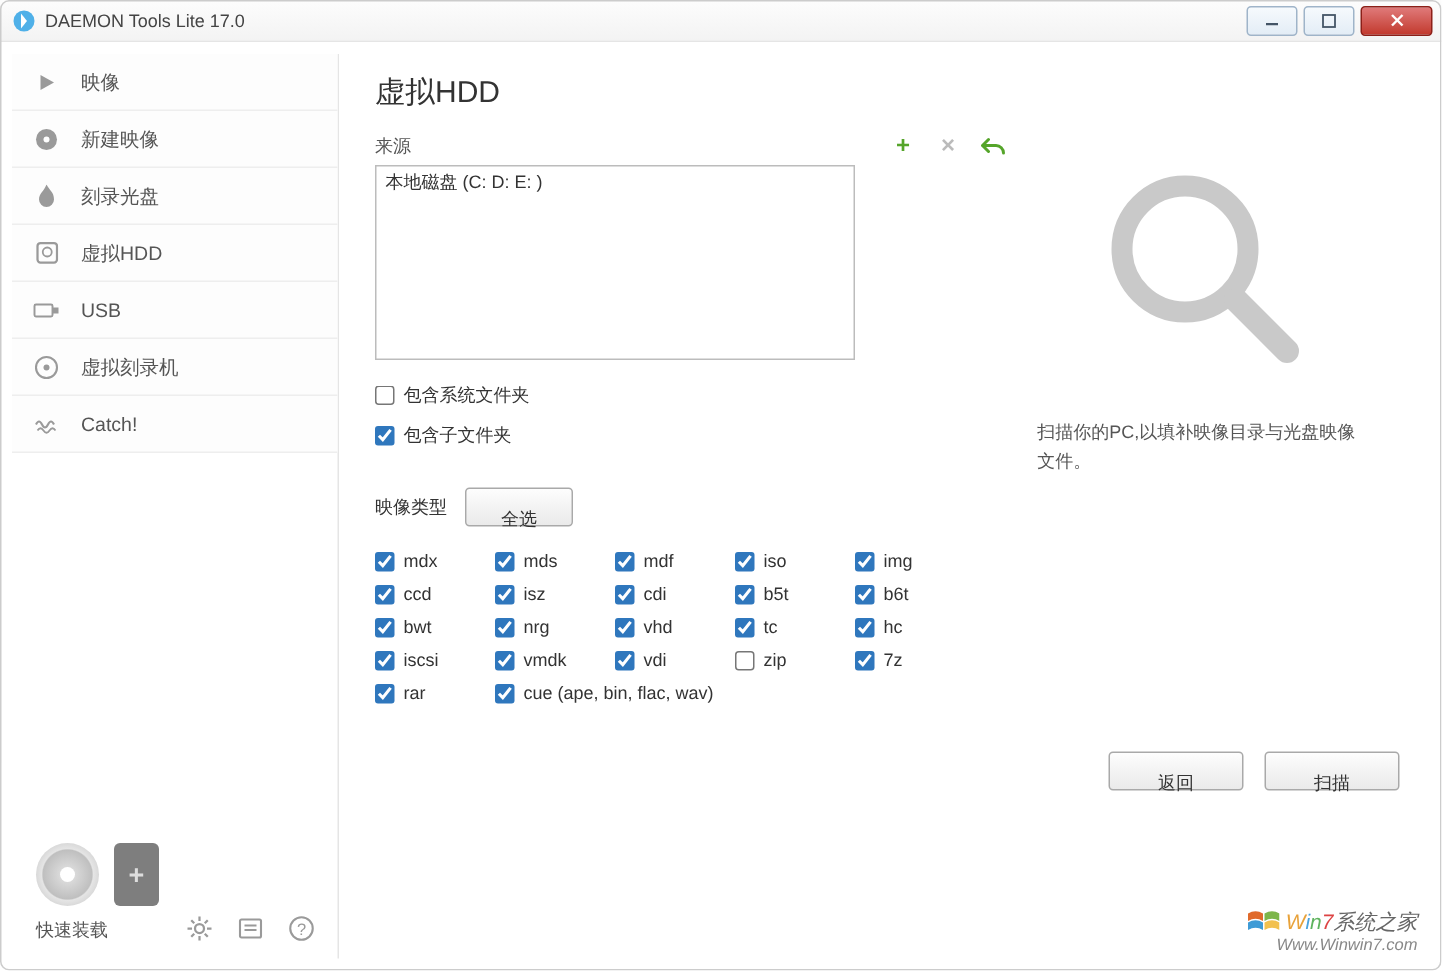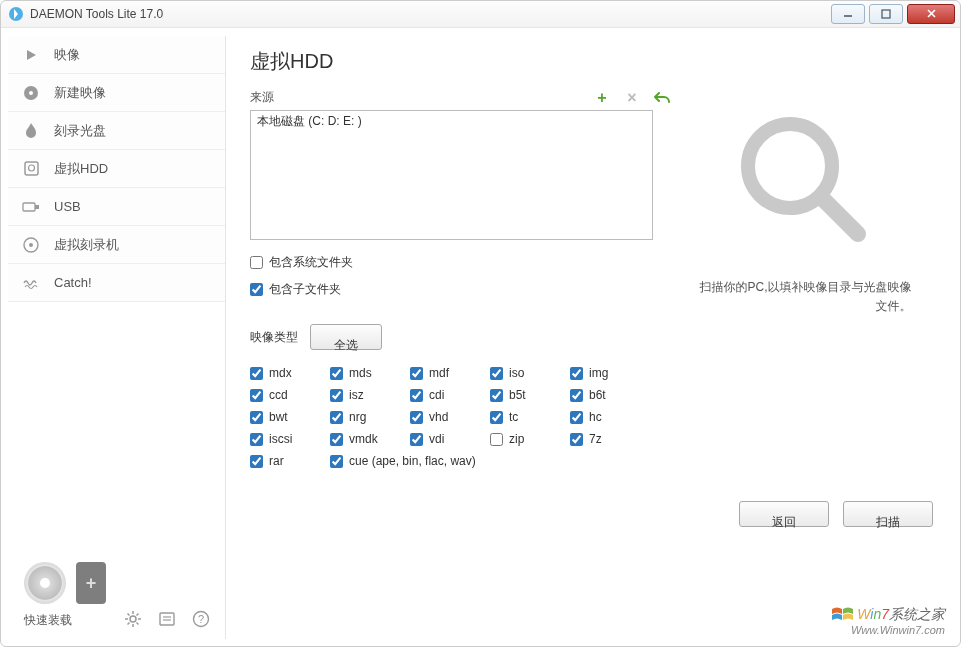--- a/index.html
+++ b/index.html
@@ -38,37 +38,37 @@
 .main-left { flex: 0 0 420px; }
 .heading { font-size: 20px; color: #333; margin-bottom: 14px; font-weight: normal; }
 .src-row { display: flex; align-items: center; justify-content: space-between; margin-bottom: 4px; }
 .src-label { font-size: 12px; color: #555; }
 .src-actions { display: flex; gap: 14px; align-items: center; }
 .src-actions .ia { width: 16px; height: 16px; display: flex; align-items: center; justify-content: center; cursor: pointer; font-size: 16px; font-weight: bold; }
 .ia.add { color: #55a52a; }
 .ia.del { color: #bbb; cursor: default; }
 .ia.undo { color: #55a52a; }
 
-.src-box { width: 403px; height: 130px; border: 1px solid #bcbcbc; background: #fff; font-size: 12px; color: #333; padding: 2px 6px; resize: none; overflow: auto; }
+.src-box { width: 320px; height: 130px; border: 1px solid #bcbcbc; background: #fff; font-size: 12px; color: #333; padding: 2px 6px; resize: none; overflow: auto; }
 
 .chk-line { display: flex; align-items: center; font-size: 12px; color: #333; margin-top: 10px; gap: 6px; }
 .chk-line input { width: 13px; height: 13px; accent-color: #2f77bd; }
 
 .types-row { display: flex; align-items: center; gap: 12px; margin-top: 26px; }
 .types-label { font-size: 12px; color: #333; }
 .btn { min-width: 72px; height: 24px; border: 1px solid #a9a9a9; background: linear-gradient(#fdfdfd,#eaeaea); border-radius: 3px; font-size: 12px; color: #333; cursor: pointer; padding: 12px 14px; }
 
 .ftype-grid { margin-top: 16px; display: grid; grid-template-columns: repeat(5, 80px); row-gap: 8px; column-gap: 0; font-size: 12px; color: #333; }
 .ft { display: flex; align-items: center; gap: 6px; }
 .ft input { width: 13px; height: 13px; accent-color: #2f77bd; }
 .ft.wide { grid-column: 2 / span 4; }
 
 .main-right { flex: 1; display: flex; flex-direction: column; align-items: center; padding-top: 60px; }
 .mag { color: #c9c9c9; }
-.hint { margin-top: 26px; font-size: 12px; color: #555; text-align: right; line-height: 1.6; max-width: 220px; }
+.hint { margin-top: 26px; font-size: 12px; color: #555; text-align: left; line-height: 1.6; max-width: 220px; }
 
 .action-buttons { position: absolute; right: 28px; bottom: 120px; display: flex; gap: 14px; }
 .action-buttons .btn { min-width: 90px; }
 
 .watermark { position: absolute; right: 16px; bottom: 10px; text-align: right; font-size: 14px; line-height: 1.2; }
 .watermark .line1 { font-weight: normal; font-style: italic; }
 .watermark .w { color: #e8a23a; } .watermark .i { color: #4aa3df; } .watermark .n { color: #5fb35f; } .watermark .seven { color: #d44; }
 .watermark .rest { color: #666; }
 .watermark .line2 { font-size: 11px; color: #888; font-style: italic; }
 .watermark .win-logo { display:inline-block; width:22px; height:18px; vertical-align:middle; margin-right:4px; }

